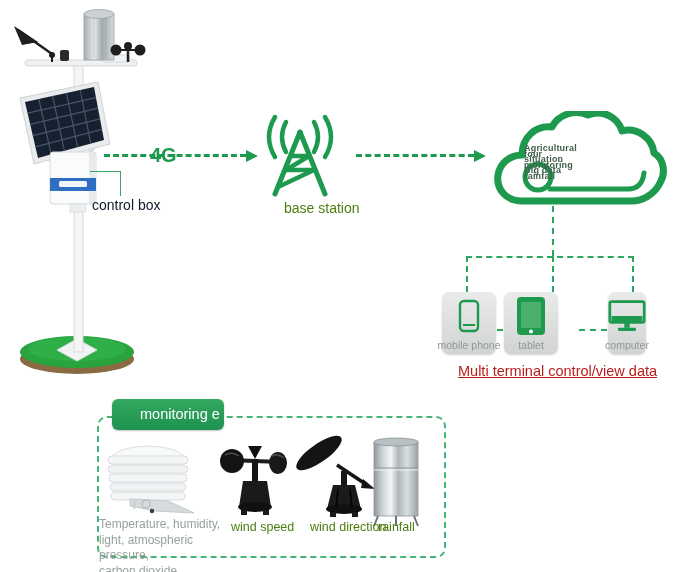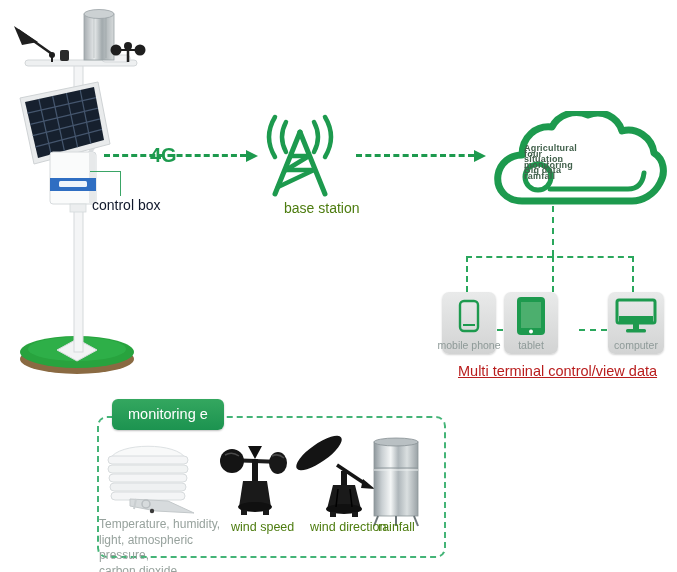--- a/index.html
+++ b/index.html
@@ -33,21 +33,21 @@
   .card .card-label{font-size:10.5px;color:#8e9a98;white-space:nowrap;margin-bottom:3px;}
 
   .caption-multi{position:absolute;left:458px;top:363px;font-size:14.5px;color:#b91c1c;text-decoration:underline;}
 
   
   .mon-box{position:absolute;left:97px;top:416px;width:345px;height:138px;
            border:2px dashed #44b477;border-radius:10px;}
   .mon-badge{position:absolute;left:112px;top:399px;width:112px;height:31px;
              background:linear-gradient(#34a75f,#1c9350);border-radius:6px;
              box-shadow:0 1px 2px rgba(0,0,0,.25);color:#fff;font-size:14.5px;
-             line-height:31px;padding-left:16px;box-sizing:border-box;
+             line-height:31px;padding-left:28px;box-sizing:border-box;
              white-space:nowrap;overflow:hidden;}
 
   .sensor-caption{position:absolute;left:99px;top:517px;width:140px;font-size:12px;
                   line-height:1.3;color:#97a29d;}
   .sensor-label{position:absolute;top:520px;font-size:12.5px;color:#4d7c0f;}
 </style>
 </head>
 <body>
 
 <div class="canvas">
@@ -185,21 +185,21 @@
     <div class="icon">
       <svg width="30" height="40" viewBox="0 0 30 40">
         <rect x="1" y="1" width="28" height="38" rx="4" fill="#1d9a4e"></rect>
         <rect x="5" y="6" width="20" height="26" fill="#4caf6e"></rect>
         <circle cx="15" cy="35.5" r="2" fill="#ffffff"></circle>
       </svg>
     </div>
     <div class="card-label">tablet</div>
   </div>
 
-  <div class="card" style="left:608px;width:56px;">
+  <div class="card" style="left:608px;width:38px;">
     <div class="icon">
       <svg width="42" height="36" viewBox="0 0 42 36">
         <rect x="2" y="2" width="38" height="23" rx="2" fill="none" stroke="#1d9a4e" stroke-width="3"></rect>
         <rect x="4" y="18" width="34" height="6" fill="#1d9a4e"></rect>
         <rect x="18" y="25" width="6" height="6" fill="#1d9a4e"></rect>
         <rect x="11" y="31" width="20" height="3.5" rx="1.5" fill="#1d9a4e"></rect>
       </svg>
     </div>
     <div class="card-label">computer</div>
   </div>

